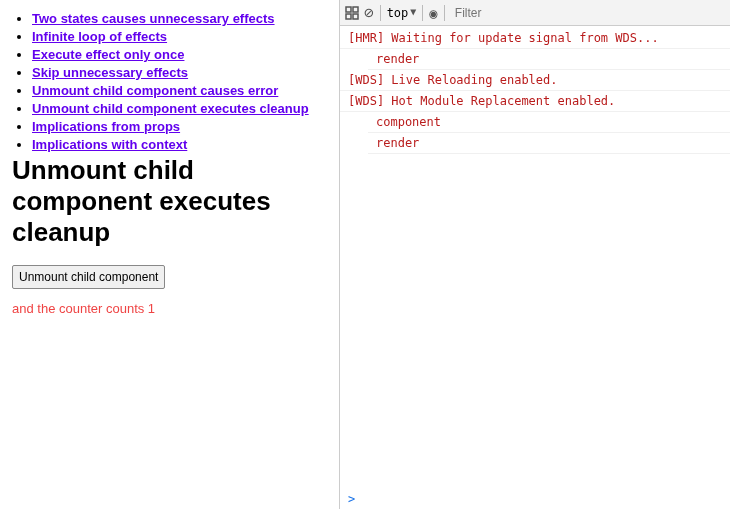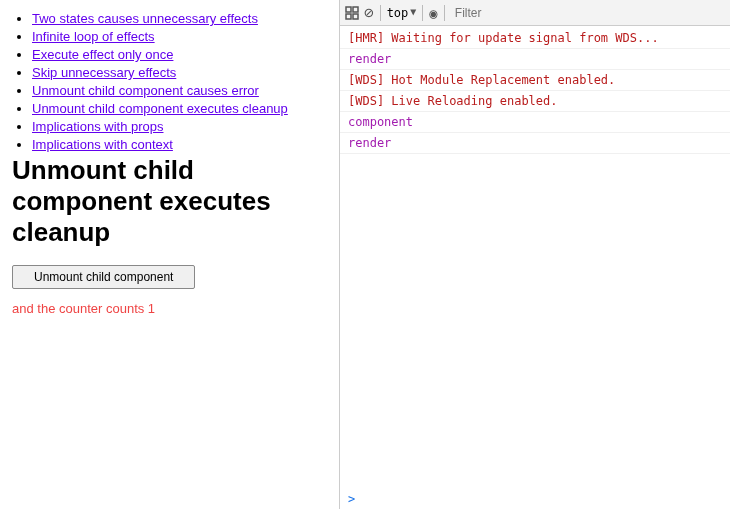--- a/index.html
+++ b/index.html
@@ -18,20 +18,21 @@
       width: 340px;
       min-width: 340px;
       padding: 8px 12px;
       overflow-y: auto;
       border-right: 1px solid #ccc;
     }
 
     .nav-list {
       list-style: disc;
       padding-left: 20px;
+      font-weight: bold;
     }
 
     .nav-list li {
       margin: 3px 0;
     }
 
     .nav-list a {
       color: #6200ee;
       text-decoration: underline;
       font-size: 13px;
@@ -42,21 +43,21 @@
       font-size: 26px;
       font-weight: bold;
       line-height: 1.2;
       margin-bottom: 16px;
       color: #000;
     }
 
     .unmount-button {
       border: 1px solid #888;
       background: #f0f0f0;
-      padding: 4px 21px;
+      padding: 4px 6px;
       font-size: 12px;
       cursor: pointer;
       margin-bottom: 12px;
       border-radius: 2px;
     }
 
     .counter-text {
       font-size: 13px;
       color: #ef4444;
     }
@@ -147,21 +148,22 @@
       border-bottom: 1px solid #f0f0f0;
       min-height: 18px;
       line-height: 18px;
     }
 
     .console-line.hmr {
       color: #b91c1c;
     }
 
     .console-line.log {
-      color: #a21caf;
+      color: #b91c1c;
+      margin-left: 28px;
     }
 
     .console-line-text {
       flex: 1;
       white-space: pre;
       font-family: 'Menlo', 'Consolas', monospace;
       font-size: 12px;
     }
 
     .console-prompt {
@@ -202,21 +204,21 @@
     <li>
       <a>Skip unnecessary effects</a>
     </li>
     <li>
       <a>Unmount child component causes error</a>
     </li>
     <li>
       <a>Unmount child component executes cleanup</a>
     </li>
     <li>
-      <a>Implications with props</a>
+      <a>Implications from props</a>
     </li>
     <li>
       <a>Implications with context</a>
     </li>
   </ul>
 
   <h1 class="page-title">Unmount child component executes cleanup</h1>
 
   <button class="unmount-button">Unmount child component</button>
 
@@ -246,24 +248,24 @@
   </div>
 
   <div class="console-output">
     <div class="console-line hmr">
       <span class="console-line-text">[HMR] Waiting for update signal from WDS...</span>
     </div>
     <div class="console-line log">
       <span class="console-line-text">render</span>
     </div>
     <div class="console-line hmr">
+      <span class="console-line-text">[WDS] Live Reloading enabled.</span>
+    </div>
+    <div class="console-line hmr">
       <span class="console-line-text">[WDS] Hot Module Replacement enabled.</span>
-    </div>
-    <div class="console-line hmr">
-      <span class="console-line-text">[WDS] Live Reloading enabled.</span>
     </div>
     <div class="console-line log">
       <span class="console-line-text">component</span>
     </div>
     <div class="console-line log">
       <span class="console-line-text">render</span>
     </div>
   </div>
 
   <div class="console-prompt">

